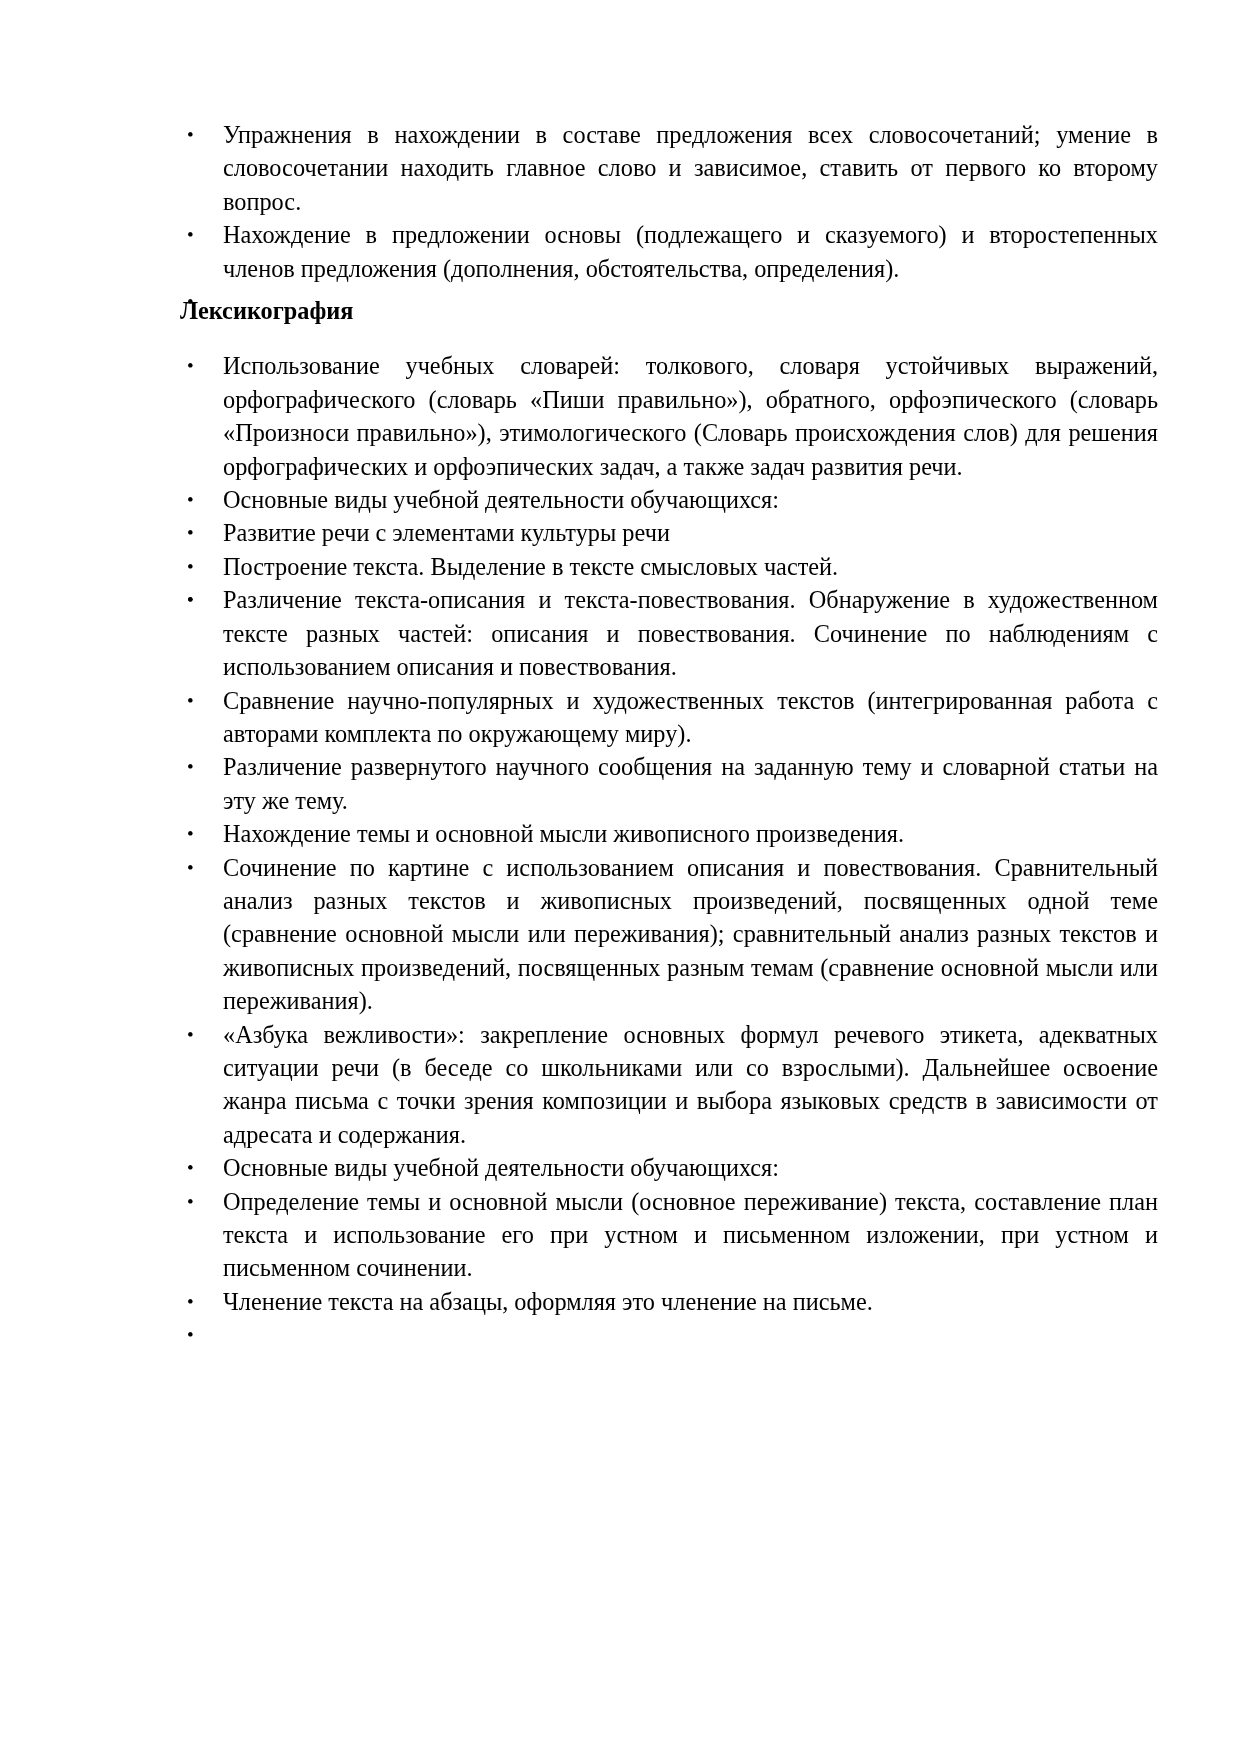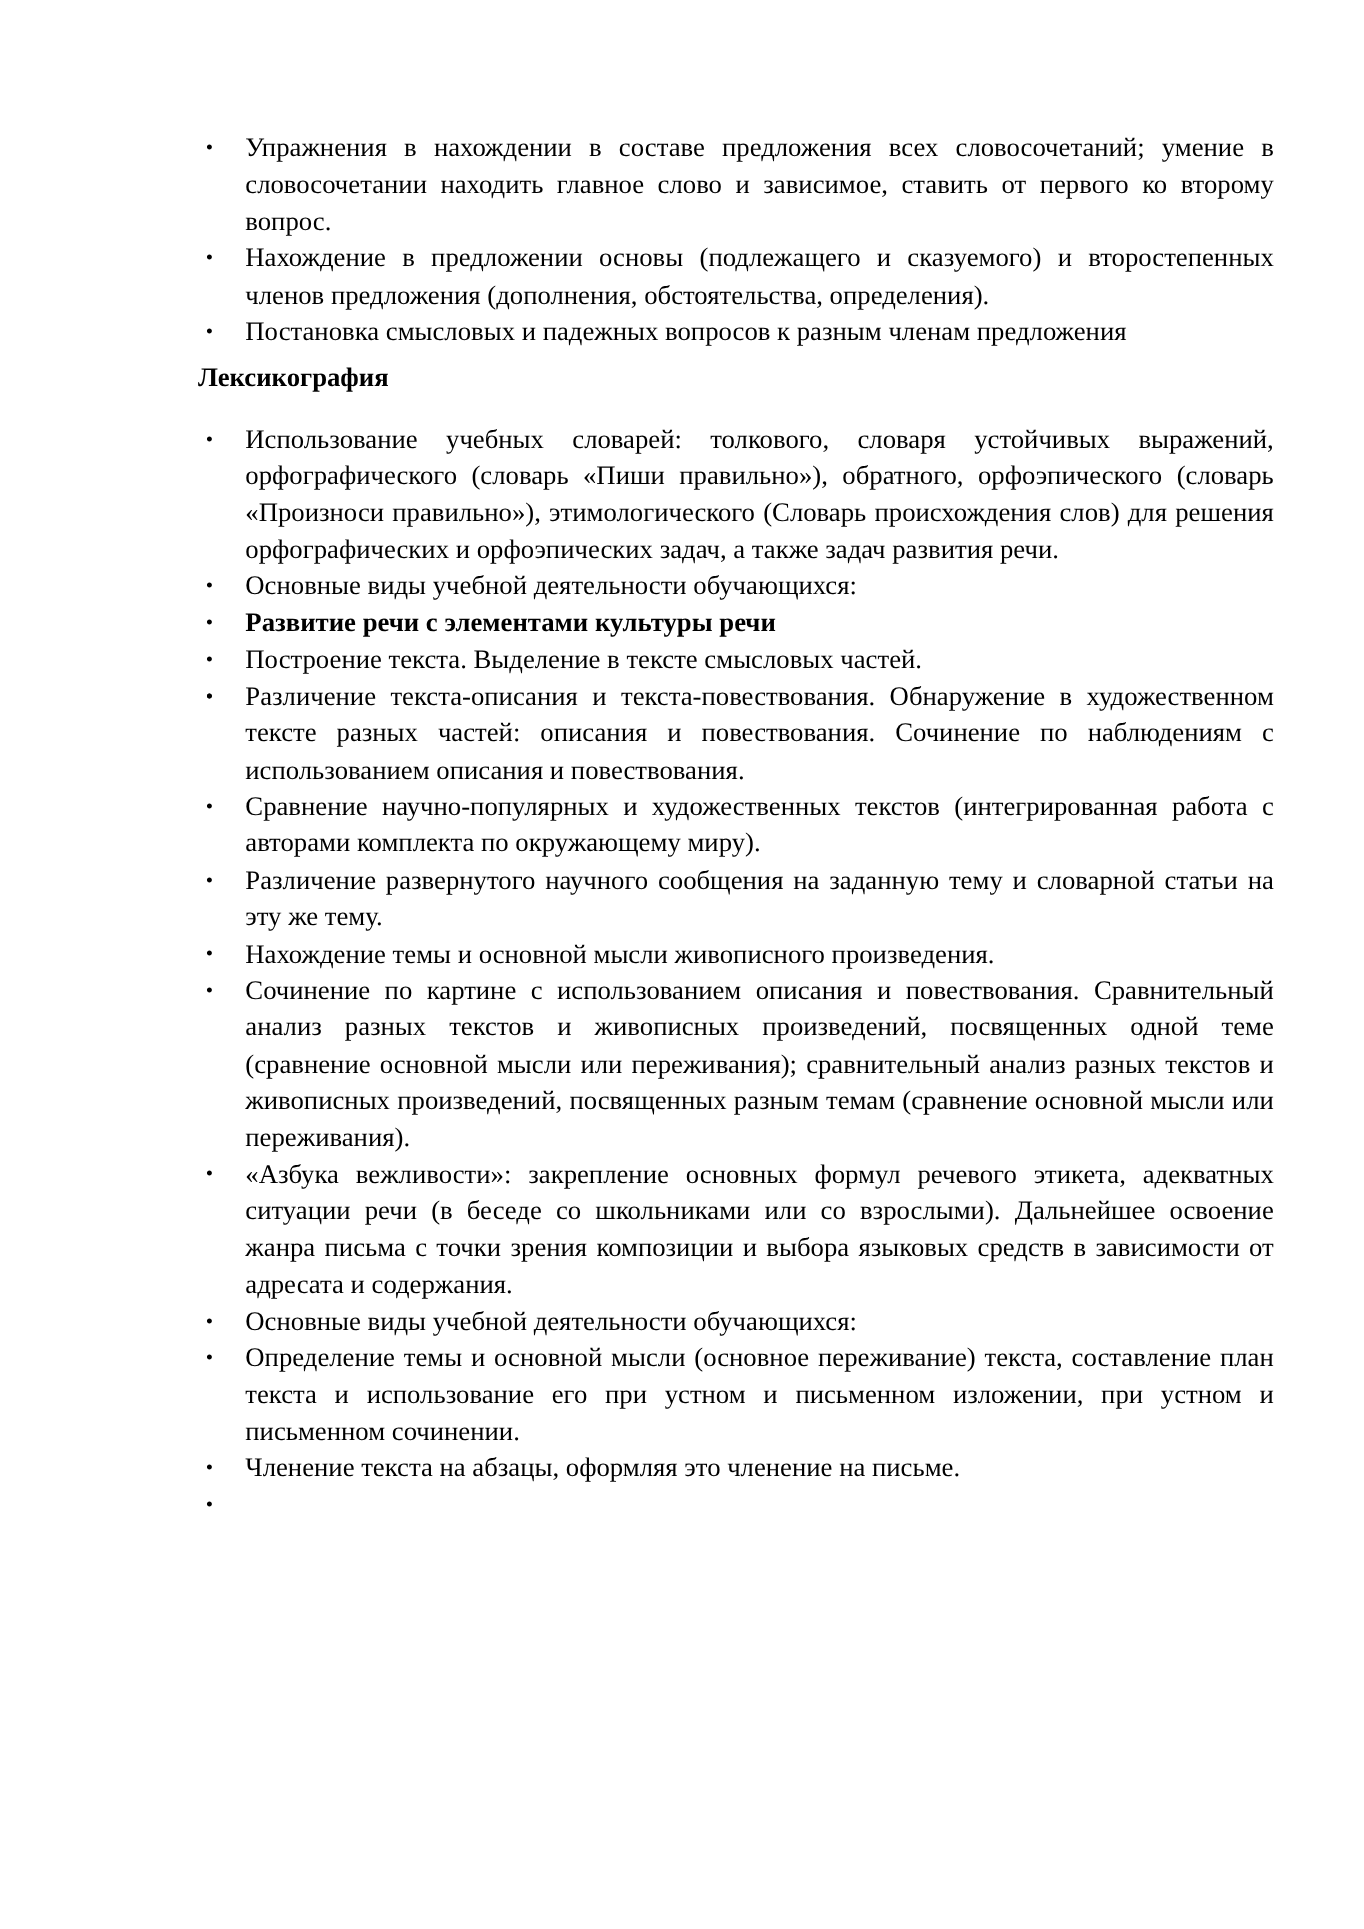--- a/index.html
+++ b/index.html
@@ -17,32 +17,32 @@
       position: relative; padding-left: 43px; text-align: justify;
       text-align-last: left; margin: 0;
     }
     ul.blist li .bullet {
       position: absolute; left: 7px; top: 0; font-size: 19px;
     }
     .heading {
       font-weight: bold; margin: 9px 0 22px 0;
     }
     .subheading {
-      font-weight: bold; padding-left: 43px;
+      font-weight: normal; padding-left: 43px;
     }
   </style>
 </head>
 <body>
 
 <div class="page">
 
   <ul class="blist">
     <li><span class="bullet">•</span><span>Упражнения в нахождении в составе предложения всех словосочетаний; умение в словосочетании находить главное слово и зависимое, ставить от первого ко второму вопрос.</span></li>
     <li><span class="bullet">•</span><span>Нахождение в предложении основы (подлежащего и сказуемого) и второстепенных членов предложения (дополнения, обстоятельства, определения).</span></li>
-    <li><span class="bullet">•</span><span>Постановка смысловых и падежных вопросов к разным членам предложения</span></li>
+    <li><span class="bullet">•</span></li>
   </ul>
 
   <div class="heading">Лексикография</div>
 
   <ul class="blist">
     <li><span class="bullet">•</span><span>Использование учебных словарей: толкового, словаря устойчивых выражений, орфографического (словарь «Пиши правильно»), обратного, орфоэпического (словарь «Произноси правильно»), этимологического (Словарь происхождения слов) для решения орфографических и орфоэпических задач, а также задач развития речи.</span></li>
     <li><span class="bullet">•</span><span>Основные виды учебной деятельности обучающихся:</span></li>
     <li><span class="bullet">•</span></li>
   </ul>
 

